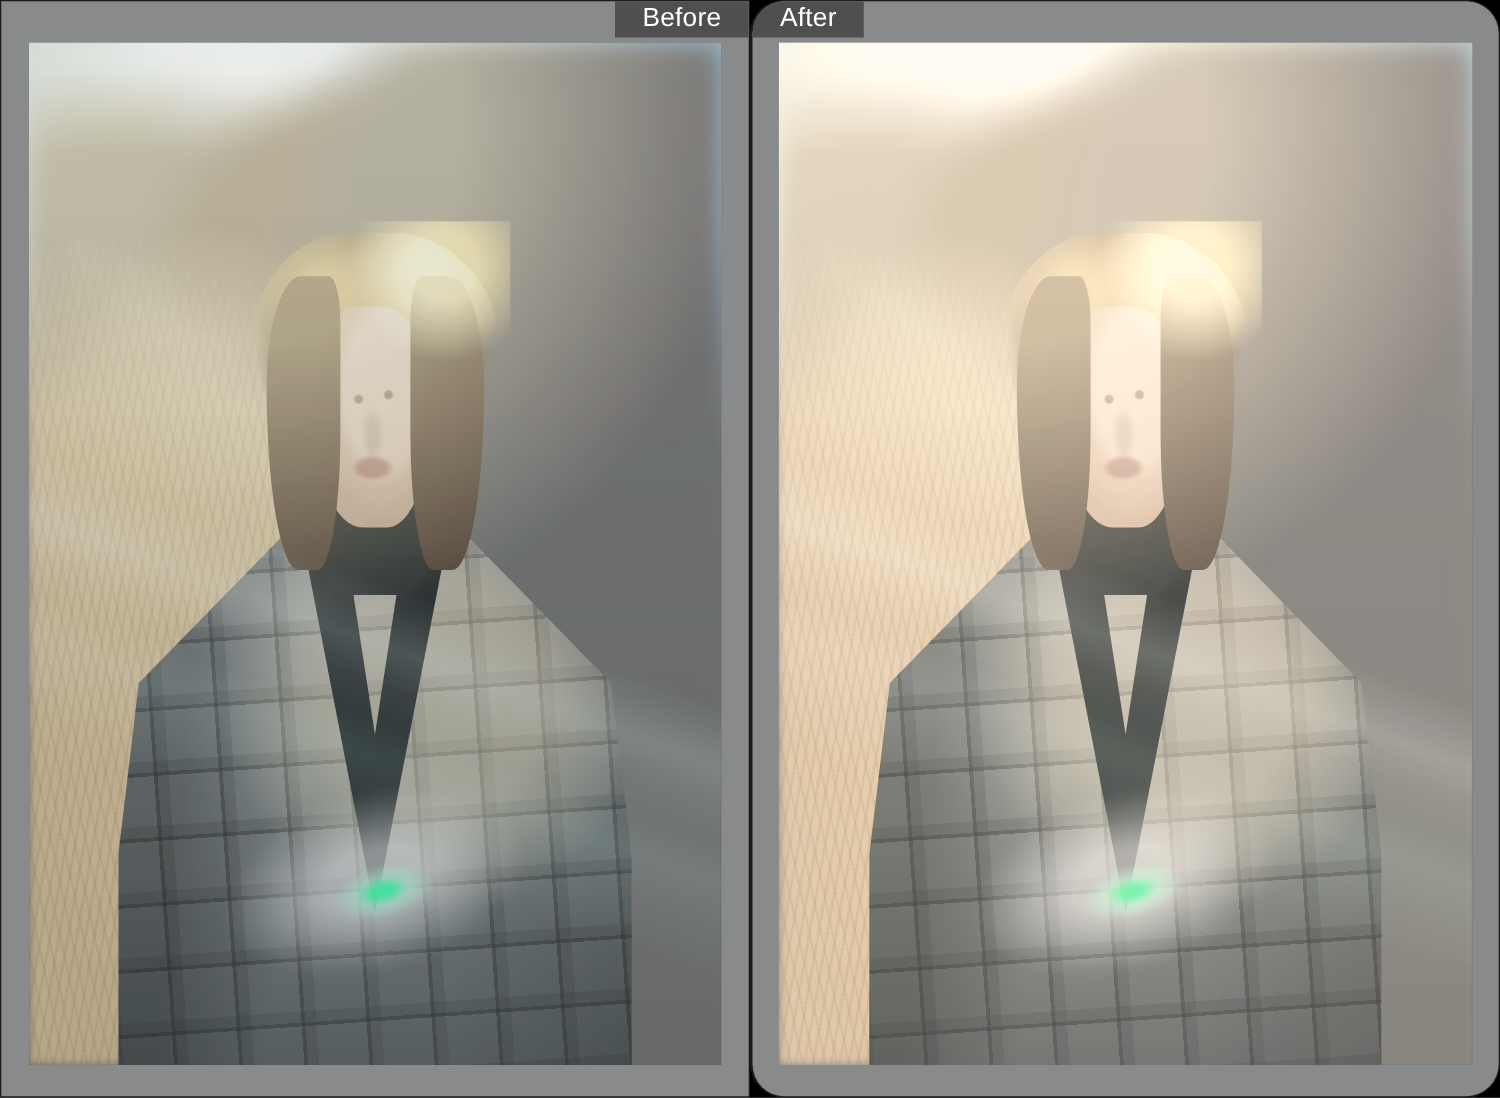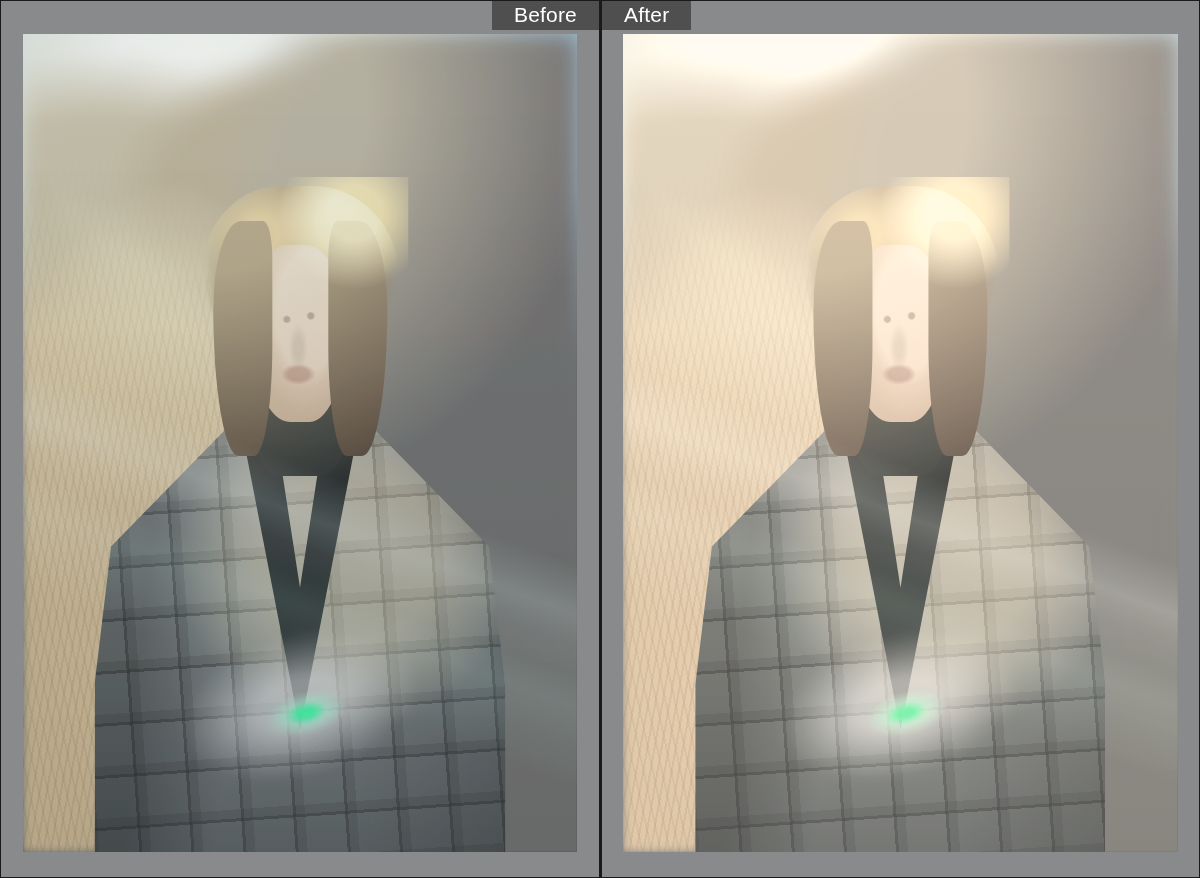--- a/index.html
+++ b/index.html
@@ -18,21 +18,21 @@
     }
     .pane {
       position: relative;
       flex: 1 1 50%;
       height: 100%;
       background: #888a8b;
       border: 1px solid #1a1a1a;
       box-sizing: border-box;
       overflow: hidden;
     }
-    .pane + .pane { border-left-width: 2px; }
+    .pane + .pane { border-left-width: 2px; border-radius: 27px; }
 
     .label {
       position: absolute;
       top: 0;
       font-size: 21px;
       line-height: 26px;
       padding: 1px 22px 2px;
       color: #fff;
       background: #4f4f4f;
       z-index: 40;

